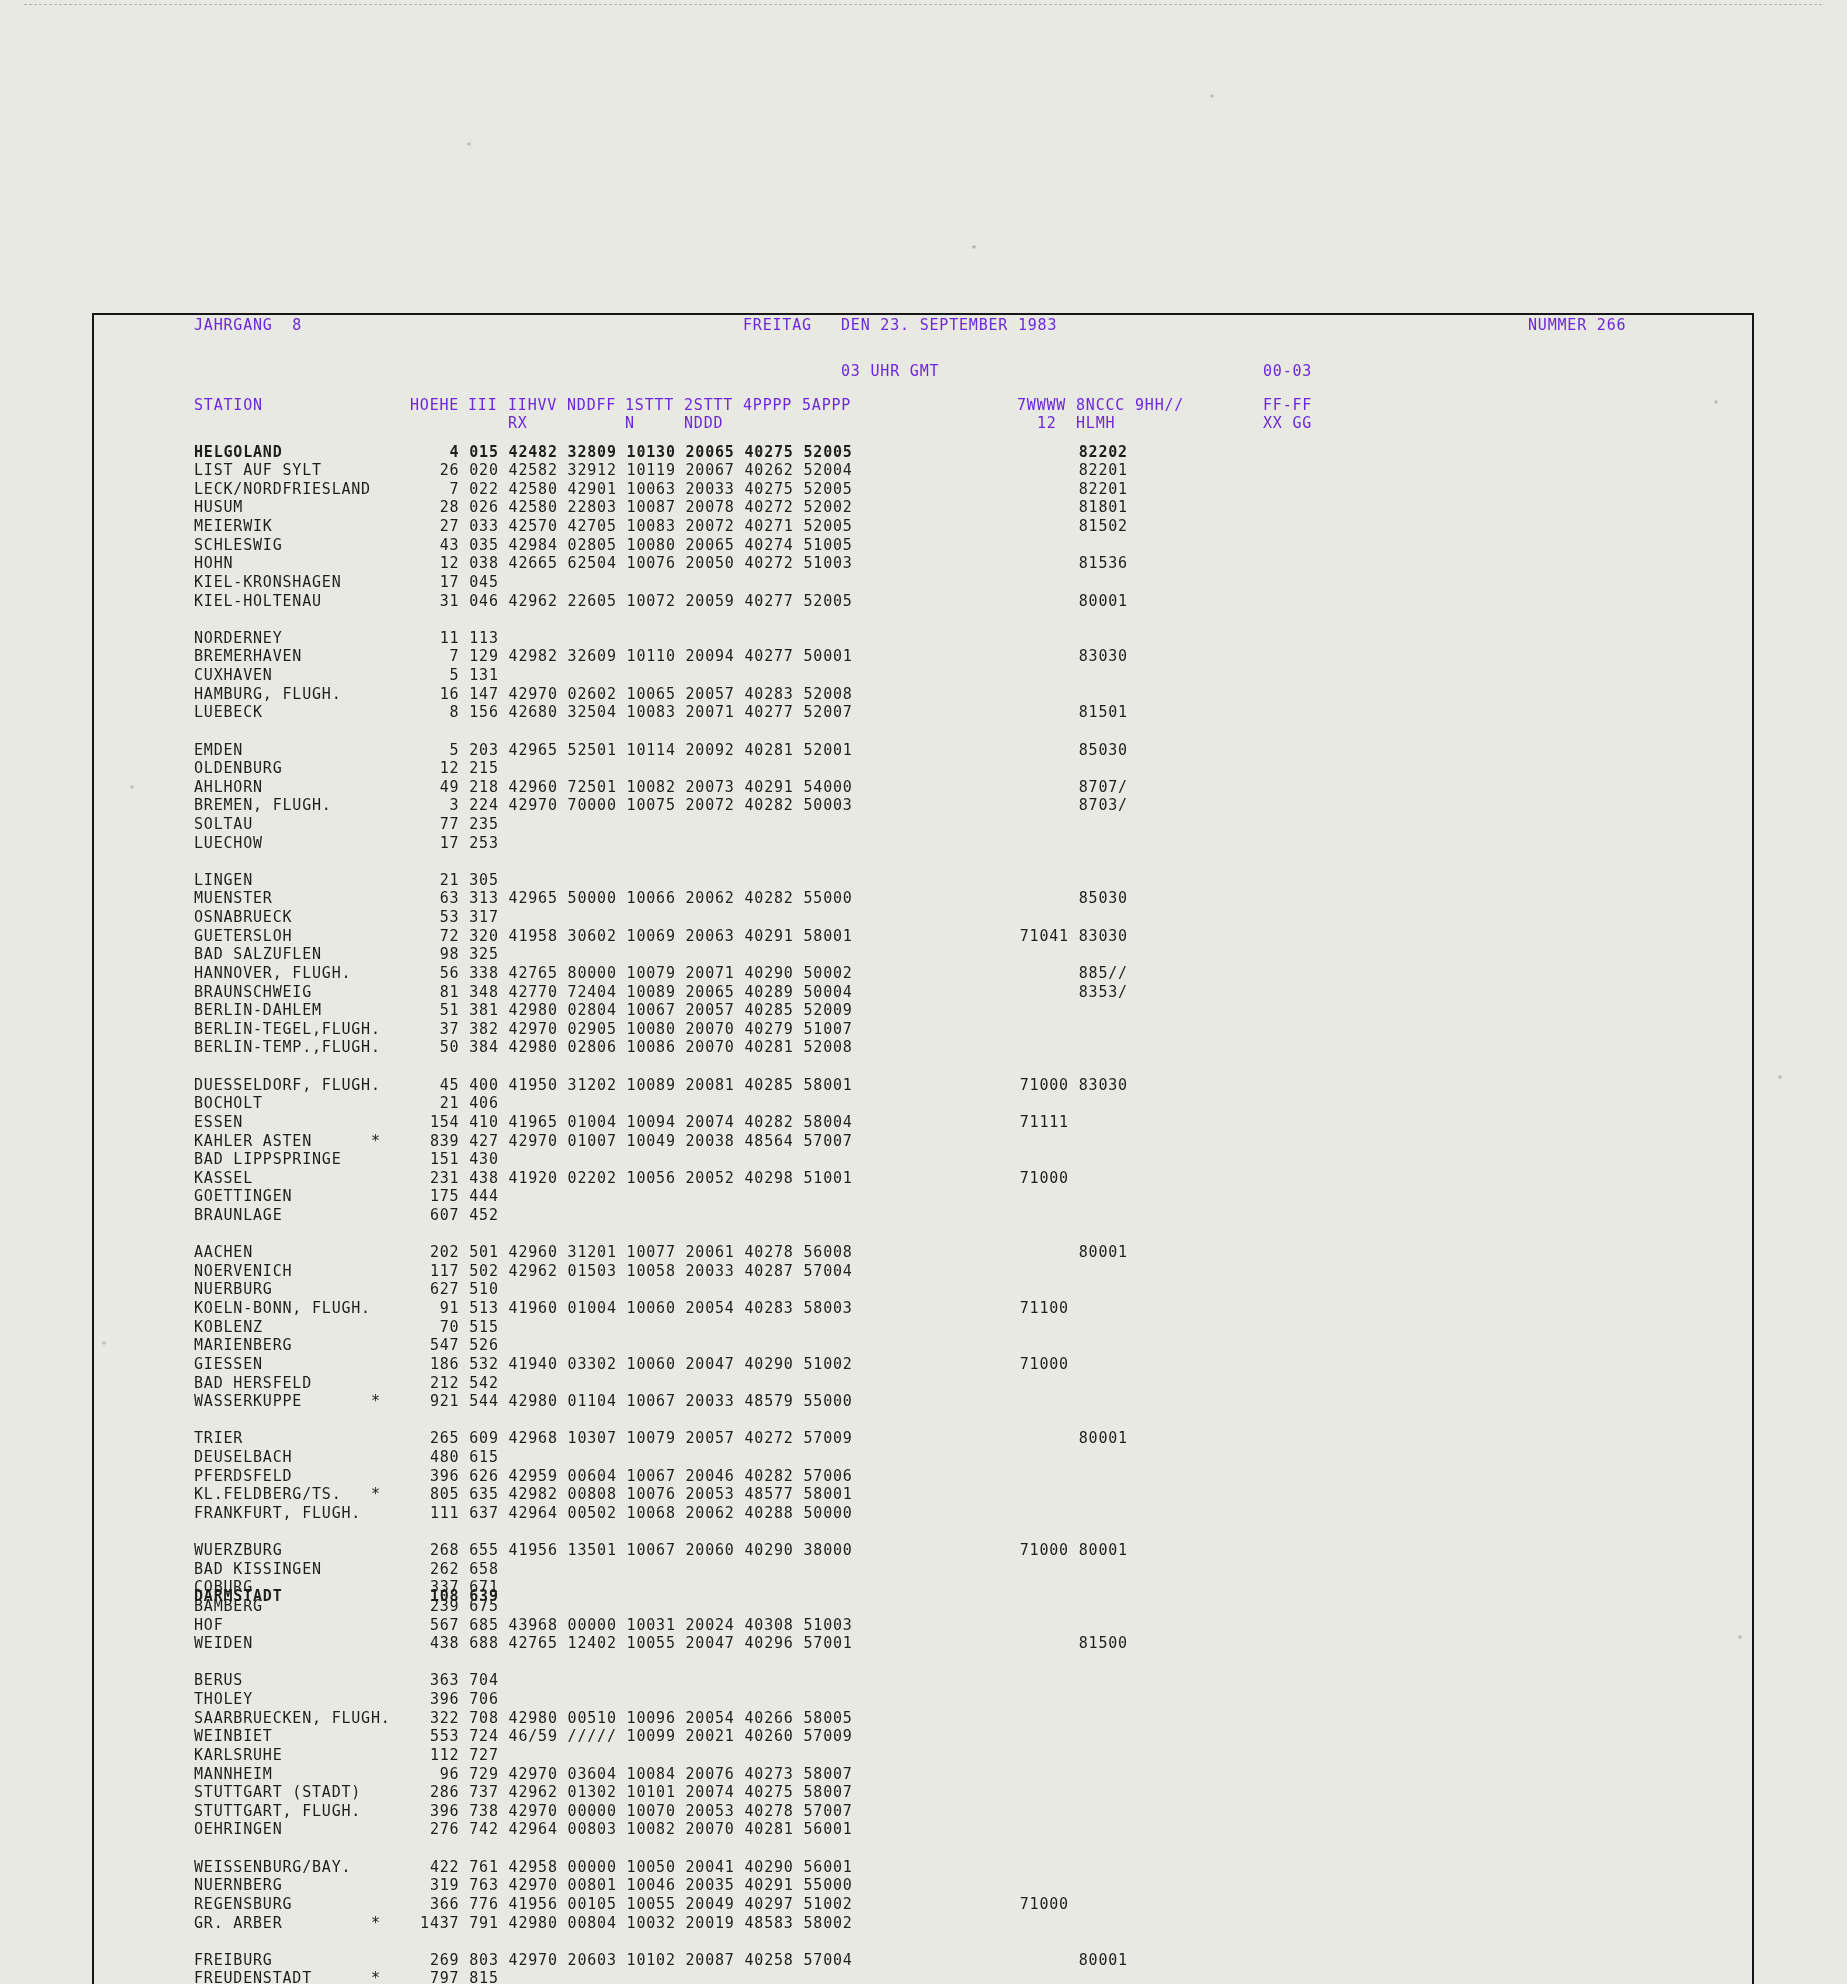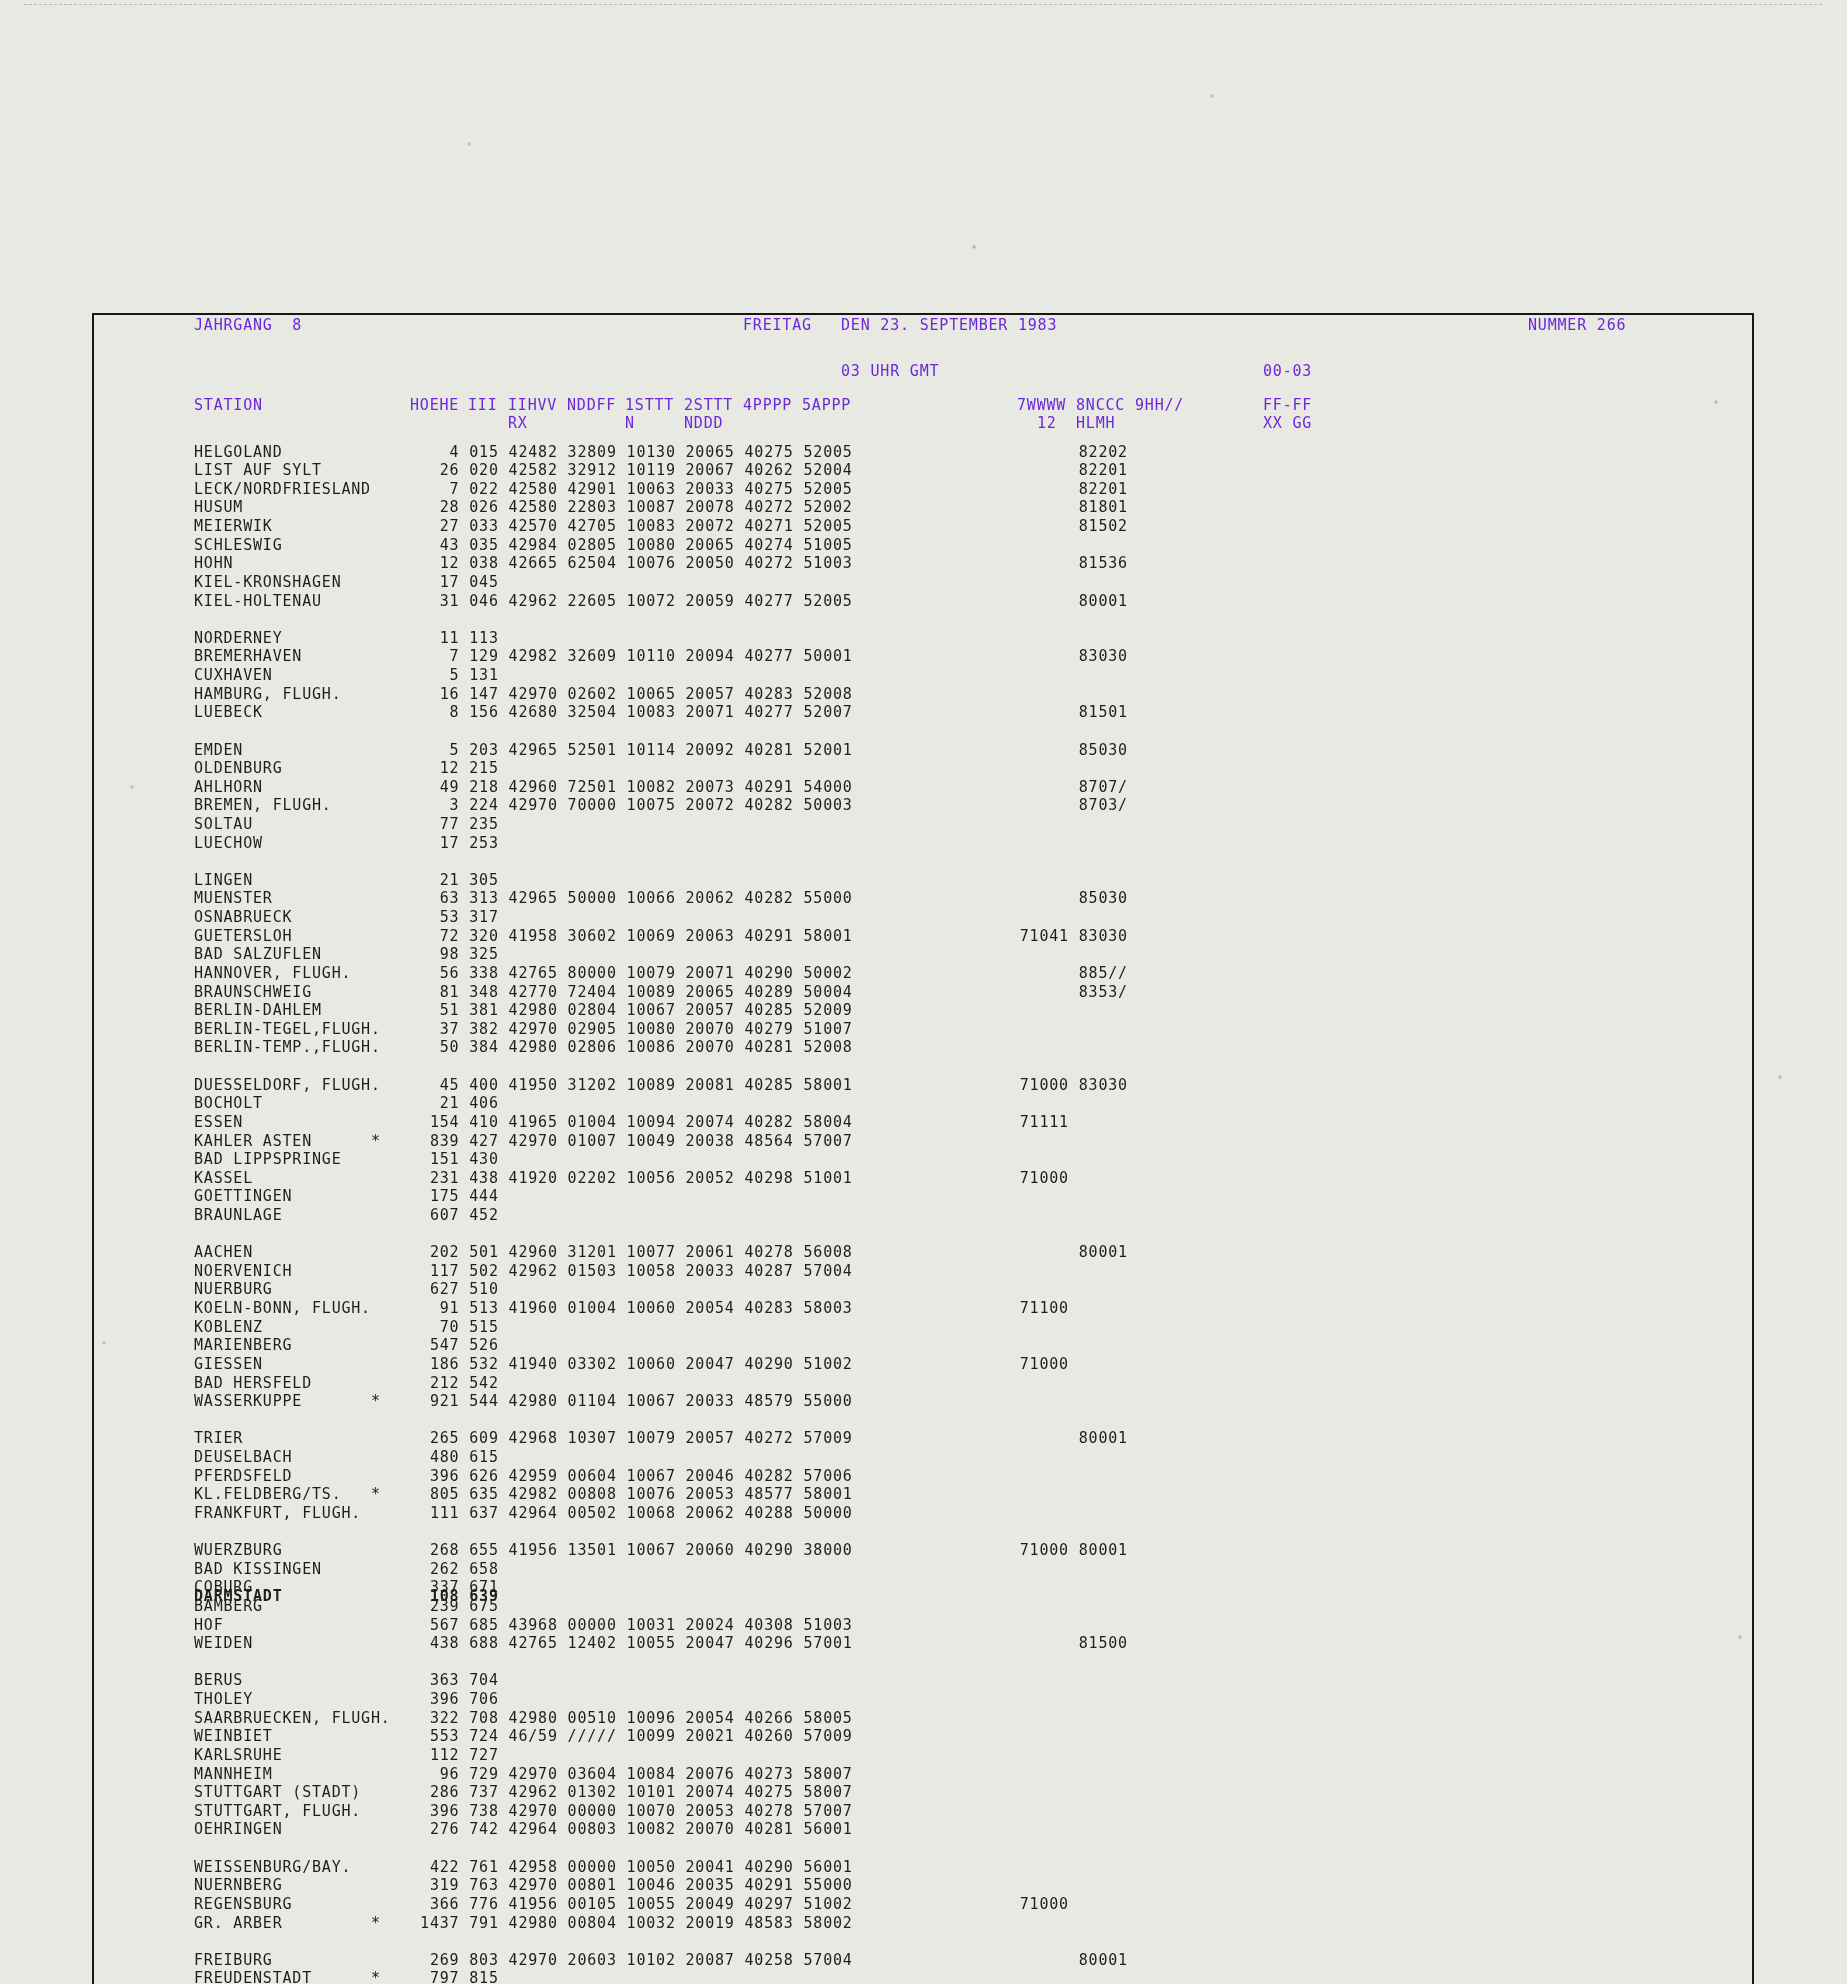--- a/index.html
+++ b/index.html
@@ -82,21 +82,21 @@
 <div class="ln" style="top:414px">
   <span style="left:508px">RX</span>
   <span style="left:625px">N</span>
   <span style="left:684px">NDDD</span>
   <span style="left:1037px">12</span>
   <span style="left:1076px">HLMH</span>
   <span style="left:1263px">XX GG</span>
 </div>
 
 <div id="station-table">
-    <div class="trow" style="top: 443px;">HELGOLAND                 4 015 42482 32809 10130 20065 40275 52005                       82202</div>
+    <div class="trow" style="top: 443px; font-weight: bold;">HELGOLAND                 4 015 42482 32809 10130 20065 40275 52005                       82202</div>
     <div class="trow" style="top: 461px;">LIST AUF SYLT            26 020 42582 32912 10119 20067 40262 52004                       82201</div>
     <div class="trow" style="top: 480px;">LECK/NORDFRIESLAND        7 022 42580 42901 10063 20033 40275 52005                       82201</div>
     <div class="trow" style="top: 498px;">HUSUM                    28 026 42580 22803 10087 20078 40272 52002                       81801</div>
     <div class="trow" style="top: 517px;">MEIERWIK                 27 033 42570 42705 10083 20072 40271 52005                       81502</div>
     <div class="trow" style="top: 536px;">SCHLESWIG                43 035 42984 02805 10080 20065 40274 51005</div>
     <div class="trow" style="top: 554px;">HOHN                     12 038 42665 62504 10076 20050 40272 51003                       81536</div>
     <div class="trow" style="top: 573px;">KIEL-KRONSHAGEN          17 045</div>
     <div class="trow" style="top: 592px;">KIEL-HOLTENAU            31 046 42962 22605 10072 20059 40277 52005                       80001</div>
     <div class="trow" style="top: 629px;">NORDERNEY                11 113</div>
     <div class="trow" style="top: 647px;">BREMERHAVEN               7 129 42982 32609 10110 20094 40277 50001                       83030</div>

